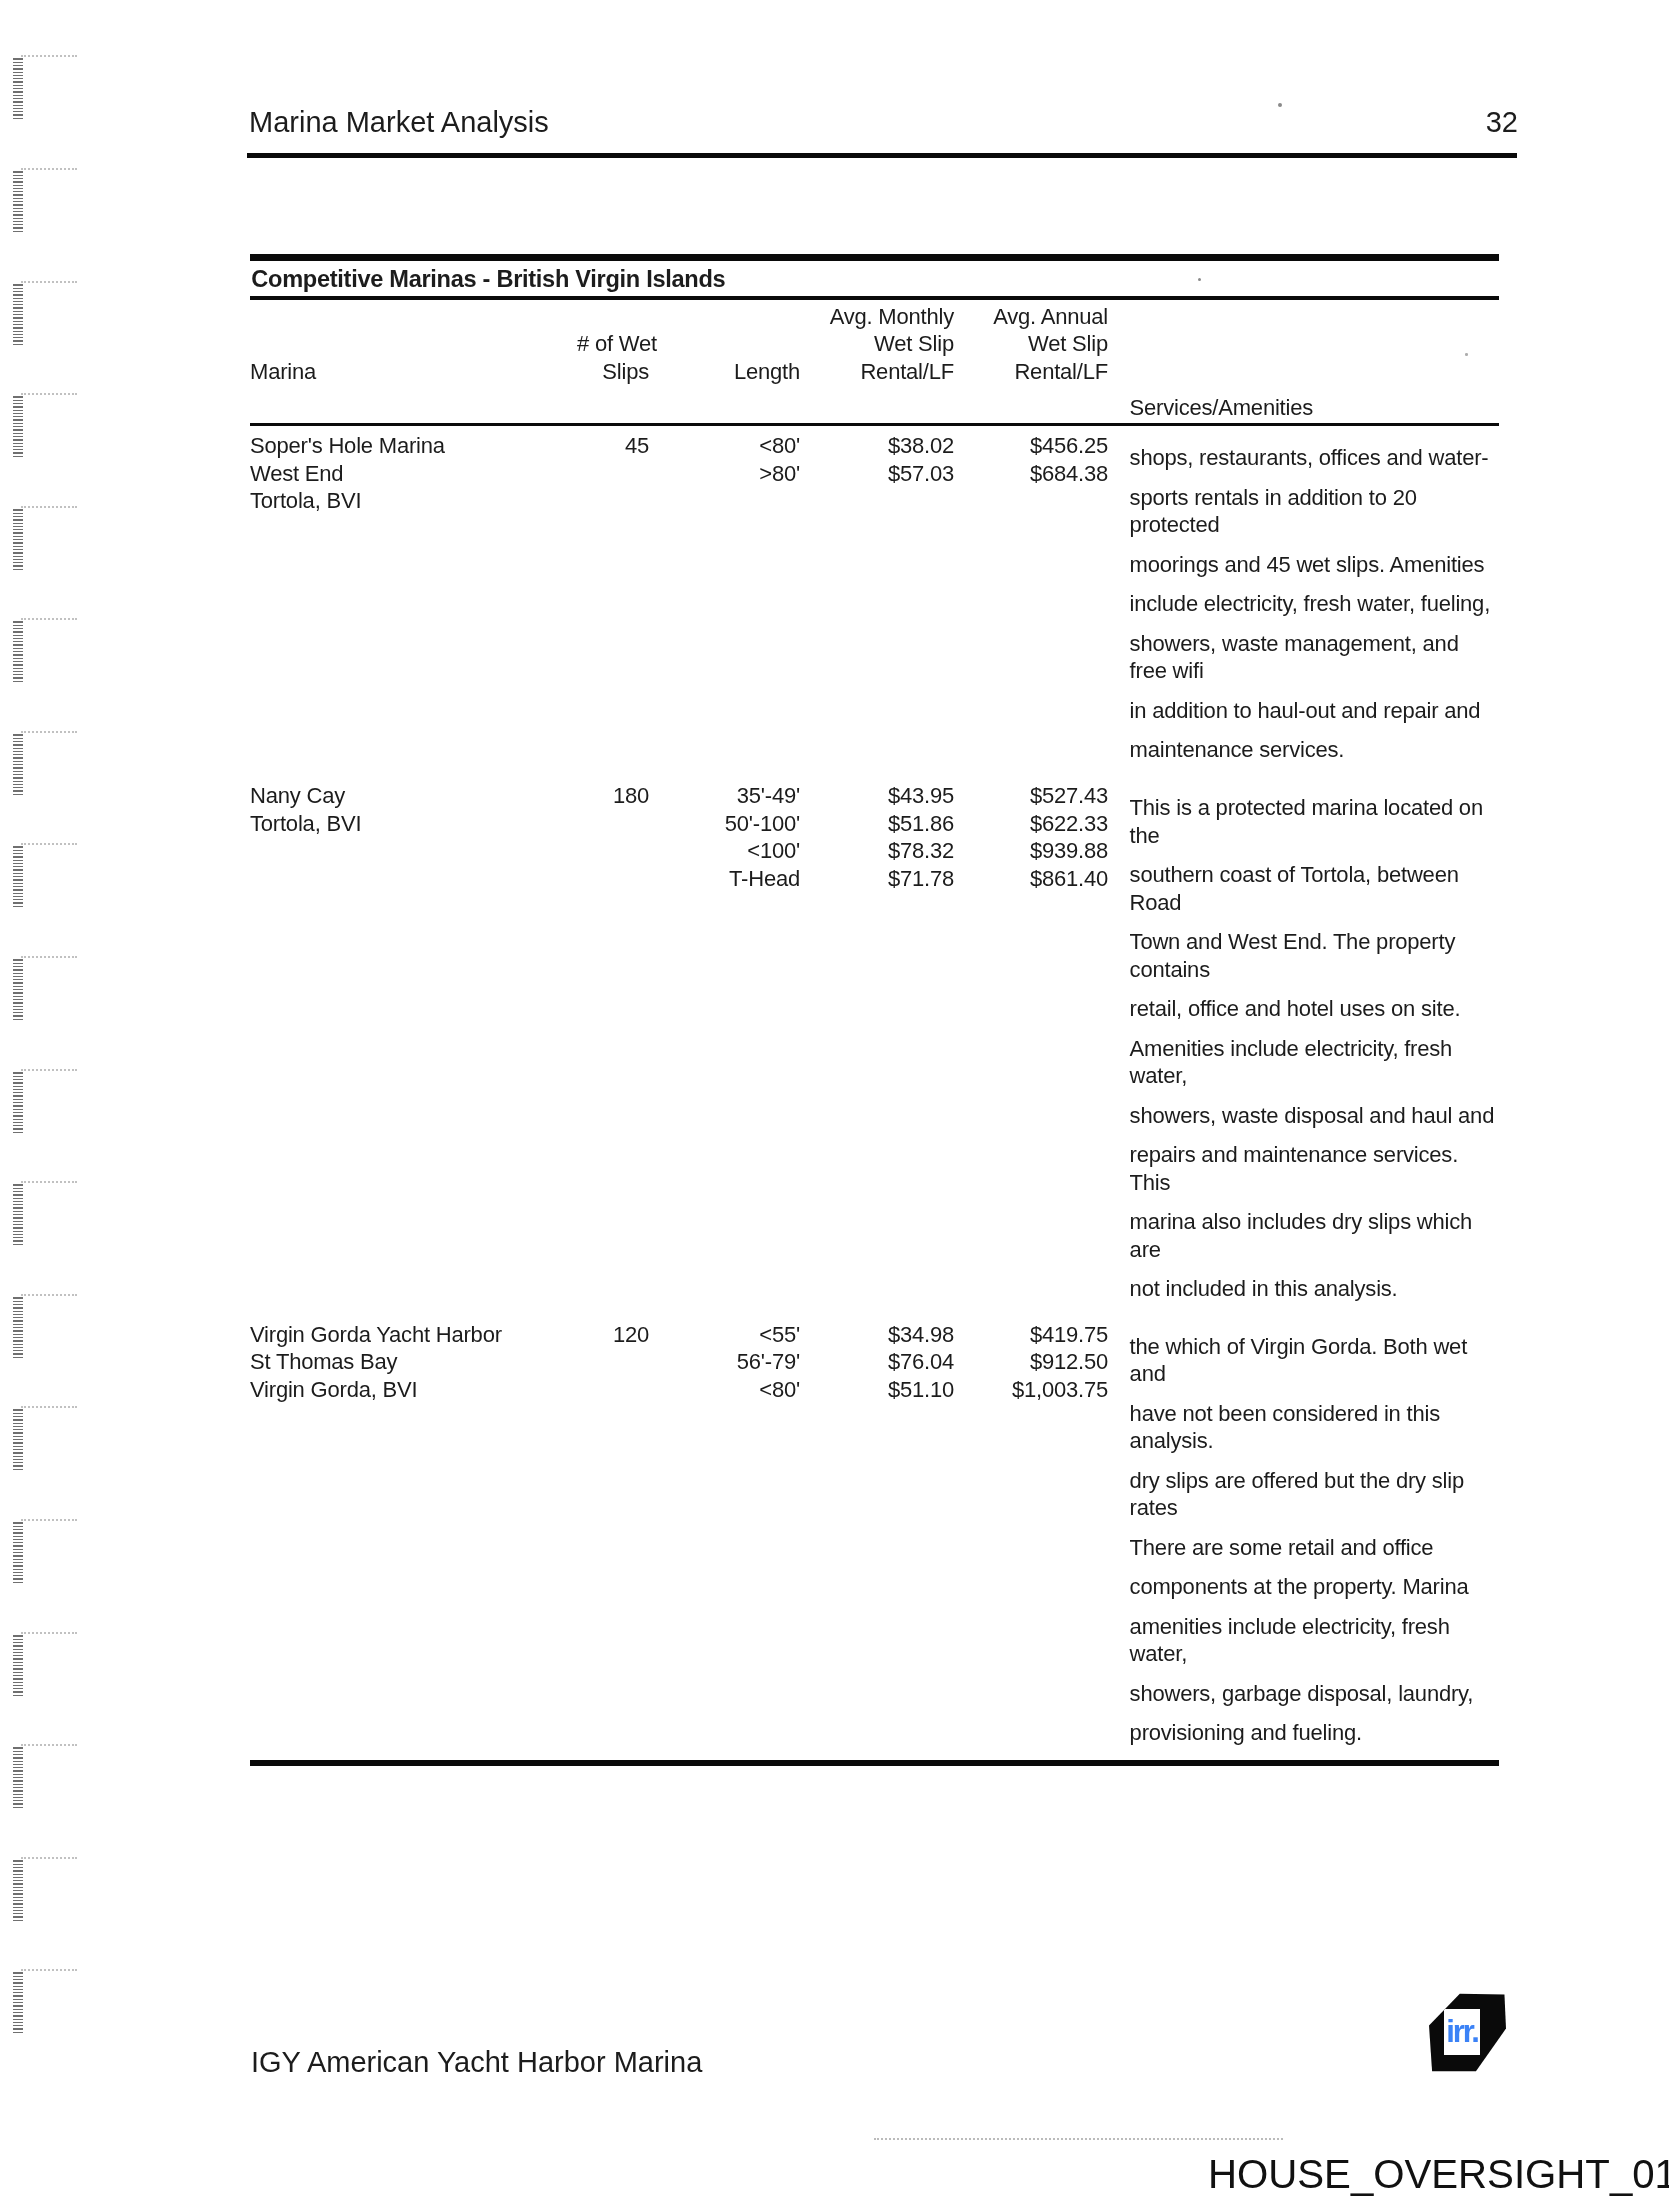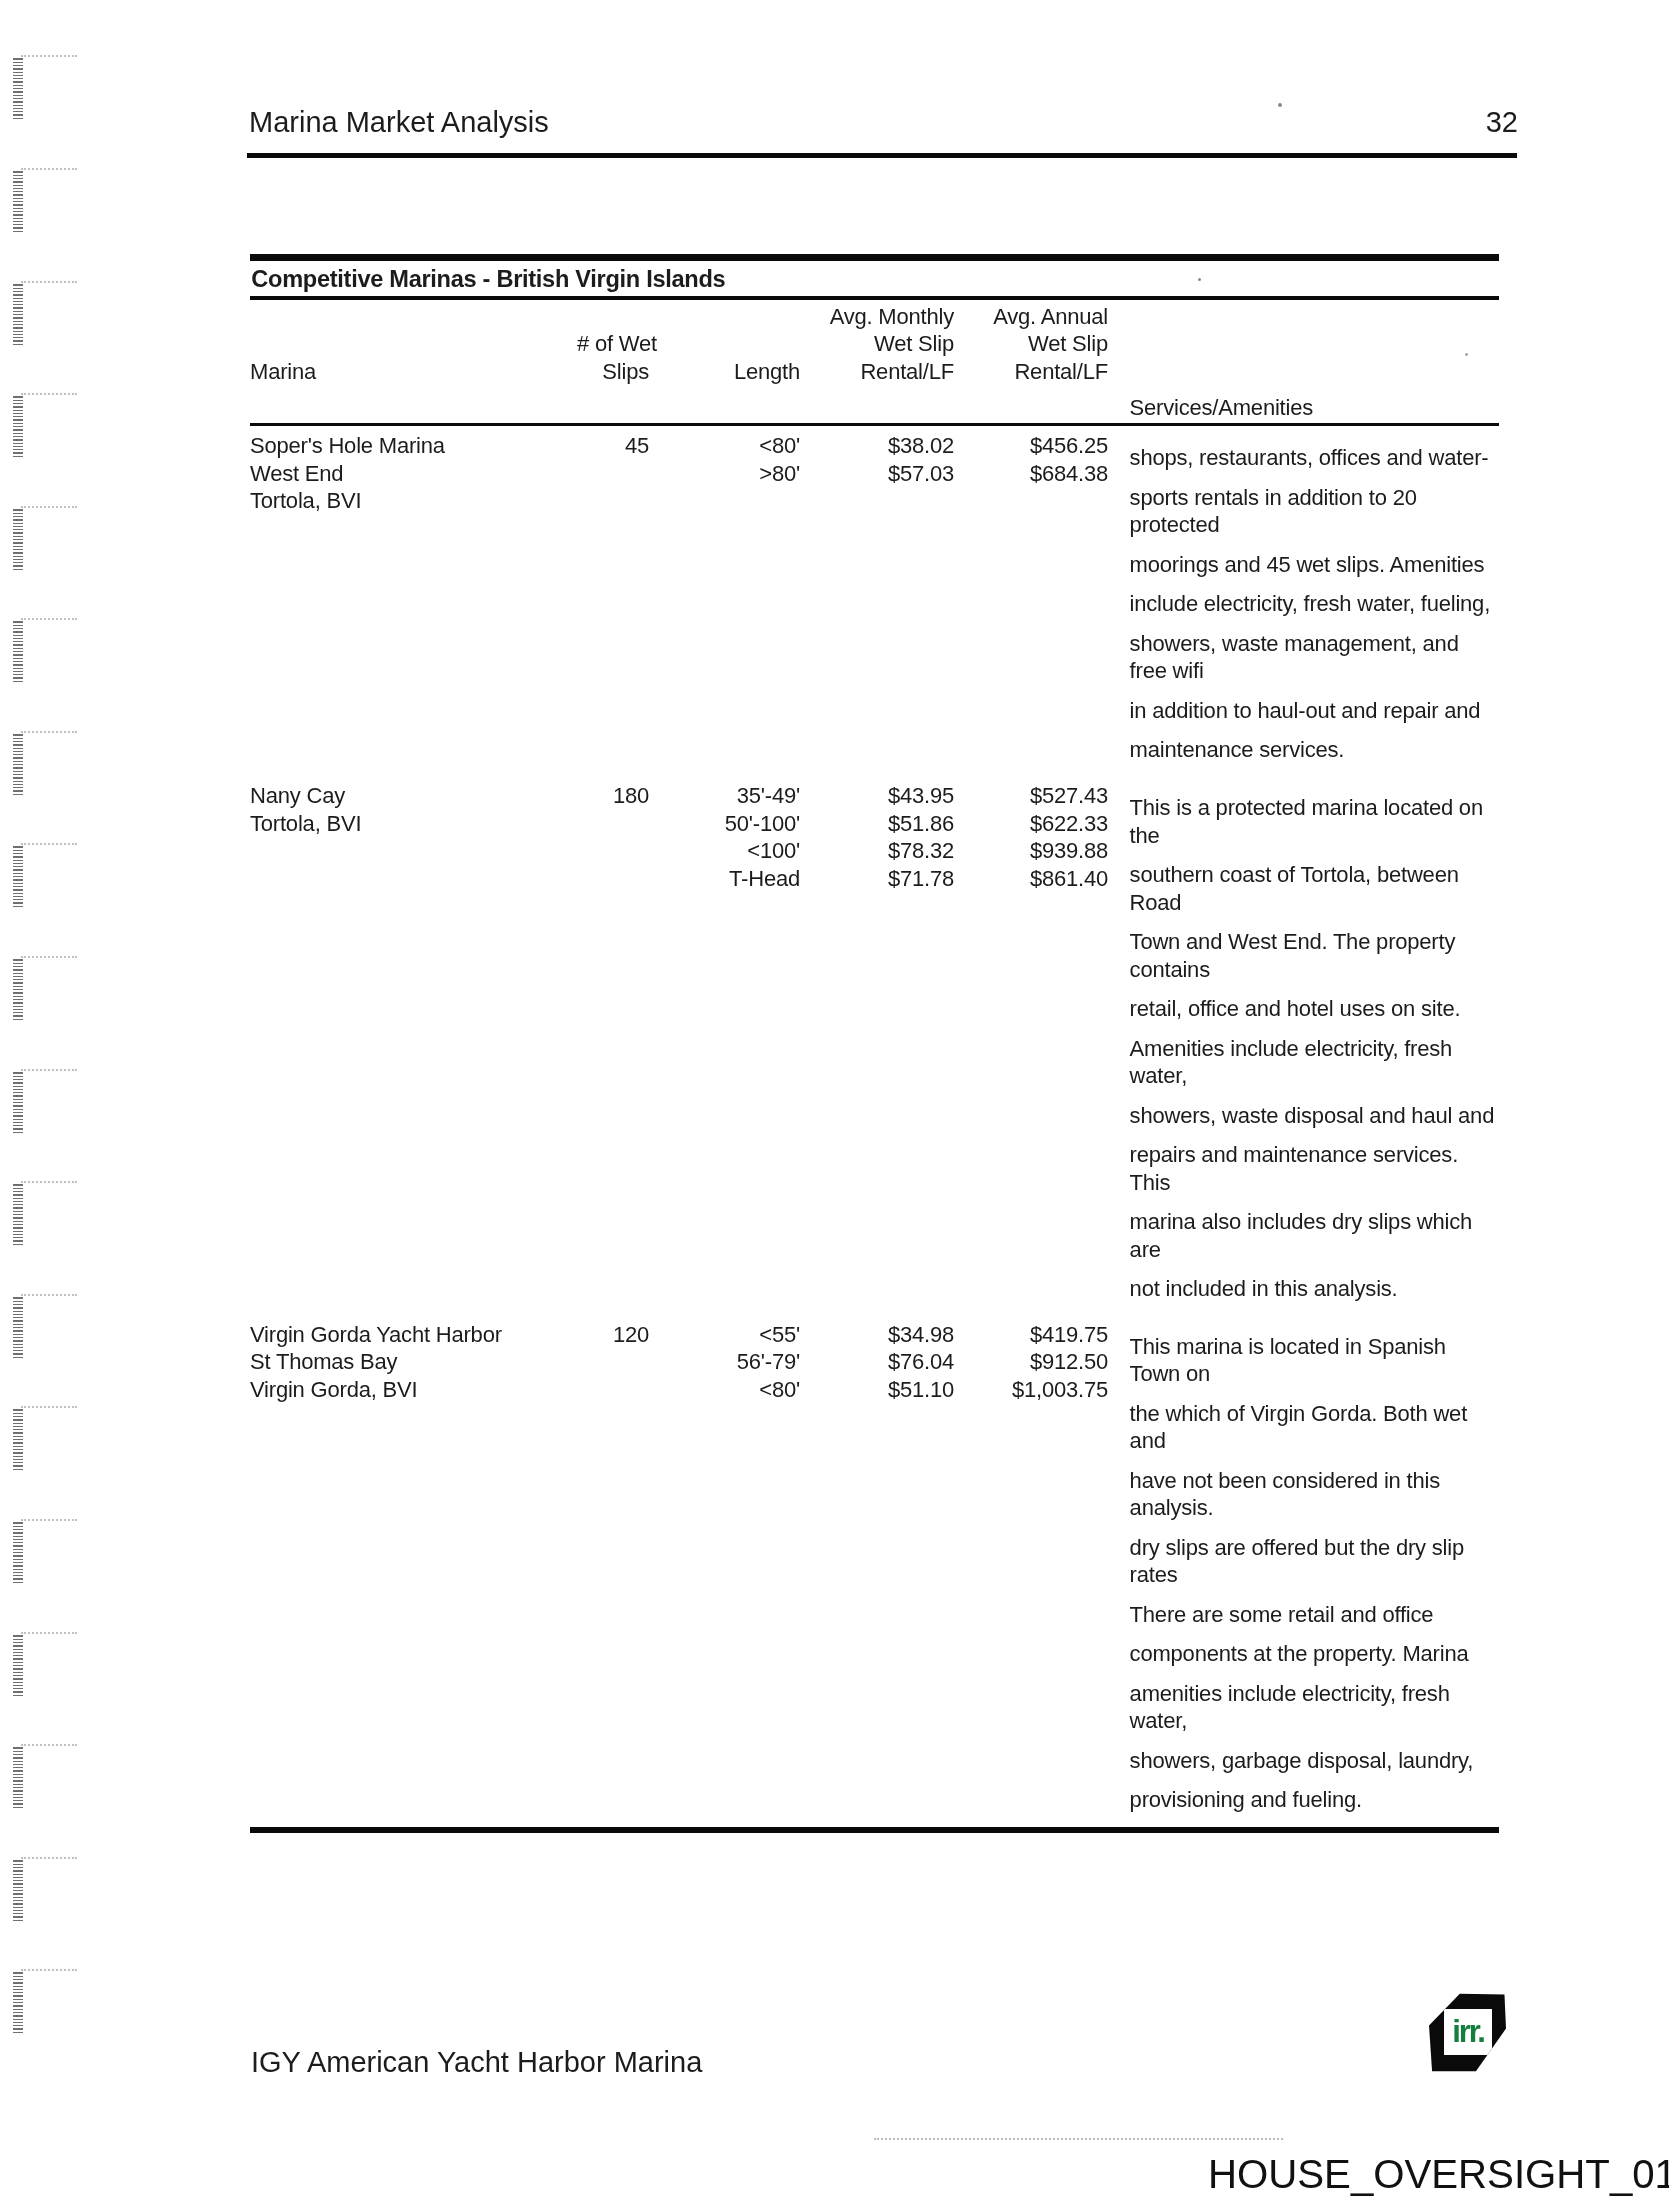--- a/index.html
+++ b/index.html
@@ -56,24 +56,24 @@
   .footer-source{
     position:absolute;left:251px;top:2046px;
     font-size:29px;line-height:33px;
   }
   .irr-logo{
     position:absolute;left:1429px;top:1993px;width:77px;height:79px;
     background:#0a0a0a;
     clip-path:polygon(40% 1%, 98% 2%, 100% 45%, 61% 99%, 4% 99%, 0% 41%);
   }
   .irr-box{
-    position:absolute;left:15px;top:16.4px;width:48px;height:46px;
+    position:absolute;left:15px;top:16.4px;width:36px;height:46px;
     background:#ffffff;
     display:flex;align-items:center;justify-content:center;
-    font-size:31px;font-weight:bold;letter-spacing:-2px;color:#15803d;
+    font-size:31px;font-weight:bold;letter-spacing:-2px;color:#3b82f6;
   }
   .bates{
     position:absolute;left:1208px;top:2151px;
     font-size:41px;line-height:46px;letter-spacing:0px;color:#111;
     transform:scaleX(0.98);transform-origin:left;
     white-space:nowrap;
   }
 
   
   .binding-mark{
@@ -258,21 +258,20 @@
             <div class="line">$34.98</div>
             <div class="line">$76.04</div>
             <div class="line">$51.10</div>
           </div>
           <div class="cell ar">
             <div class="line">$419.75</div>
             <div class="line">$912.50</div>
             <div class="line">$1,003.75</div>
           </div>
           <div class="cell al svc">
-            <div class="line">This marina is located in Spanish Town on</div>
             <div class="line">the which of Virgin Gorda. Both wet and</div>
             <div class="line">have not been considered in this analysis.</div>
             <div class="line">dry slips are offered but the dry slip rates</div>
             <div class="line">There are some retail and office</div>
             <div class="line">components at the property. Marina</div>
             <div class="line">amenities include electricity, fresh water,</div>
             <div class="line">showers, garbage disposal, laundry,</div>
             <div class="line">provisioning and fueling.</div>
           </div>
         </div>

